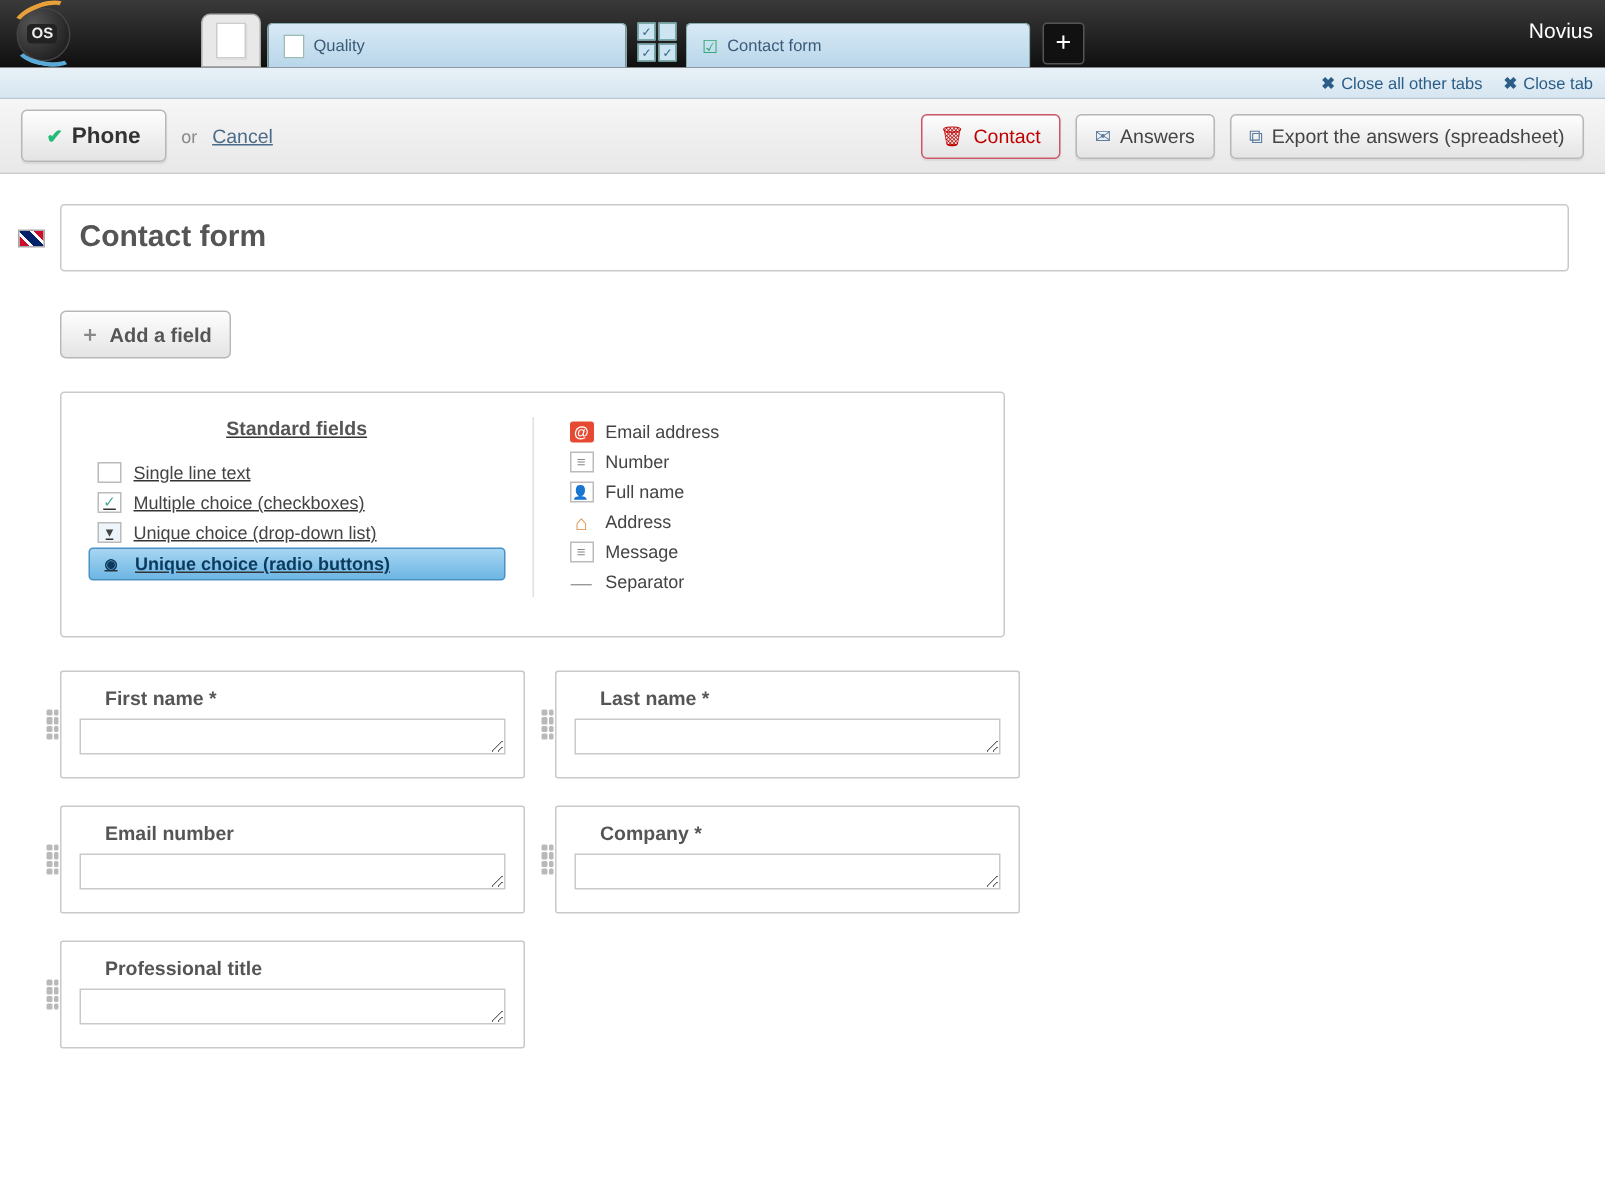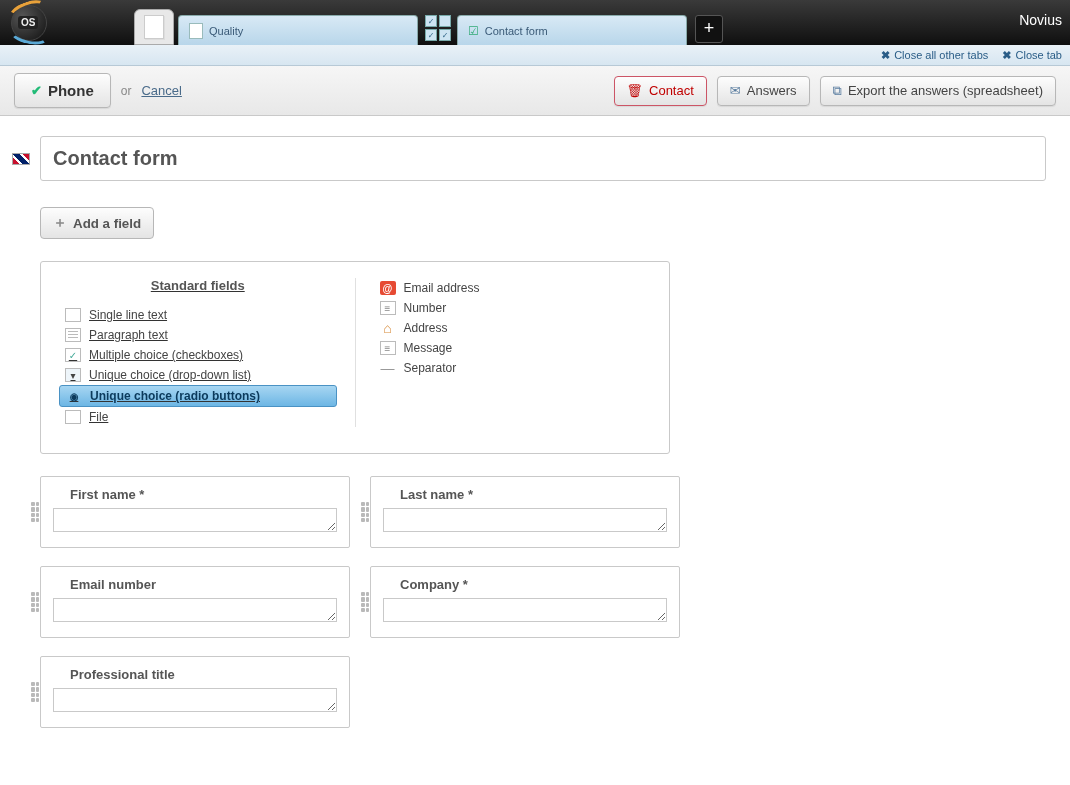--- a/index.html
+++ b/index.html
@@ -363,48 +363,44 @@
 
   
   <div class="palette">
     <div class="palette-col">
       <h3>Standard fields</h3>
       <div class="field-item">
         <span class="fi-icon ic-text"></span>
         <span>Single line text</span>
       </div>
       <div class="field-item">
-        <span class="fi-icon ic-para"></span>
-        <span>Paragraph text</span>
-      </div>
-      <div class="field-item">
         <span class="fi-icon ic-check">✓</span>
         <span>Multiple choice (checkboxes)</span>
       </div>
       <div class="field-item">
         <span class="fi-icon ic-drop">▾</span>
         <span>Unique choice (drop-down list)</span>
       </div>
       <div class="field-item selected">
         <span class="fi-icon ic-radio"></span>
         <span>Unique choice (radio buttons)</span>
       </div>
-      <div class="field-item">
-        <span class="fi-icon ic-file"></span>
-        <span>File</span>
-      </div>
     </div>
     <div class="palette-col">
       <div class="field-item">
         <span class="fi-icon ic-email"></span>
         <span>Email address</span>
       </div>
       <div class="field-item">
         <span class="fi-icon ic-number"></span>
         <span>Number</span>
+      </div>
+      <div class="field-item">
+        <span class="fi-icon ic-name"></span>
+        <span>Full name</span>
       </div>
       <div class="field-item">
         <span class="fi-icon ic-addr"></span>
         <span>Address</span>
       </div>
       <div class="field-item">
         <span class="fi-icon ic-msg"></span>
         <span>Message</span>
       </div>
       <div class="field-item">

